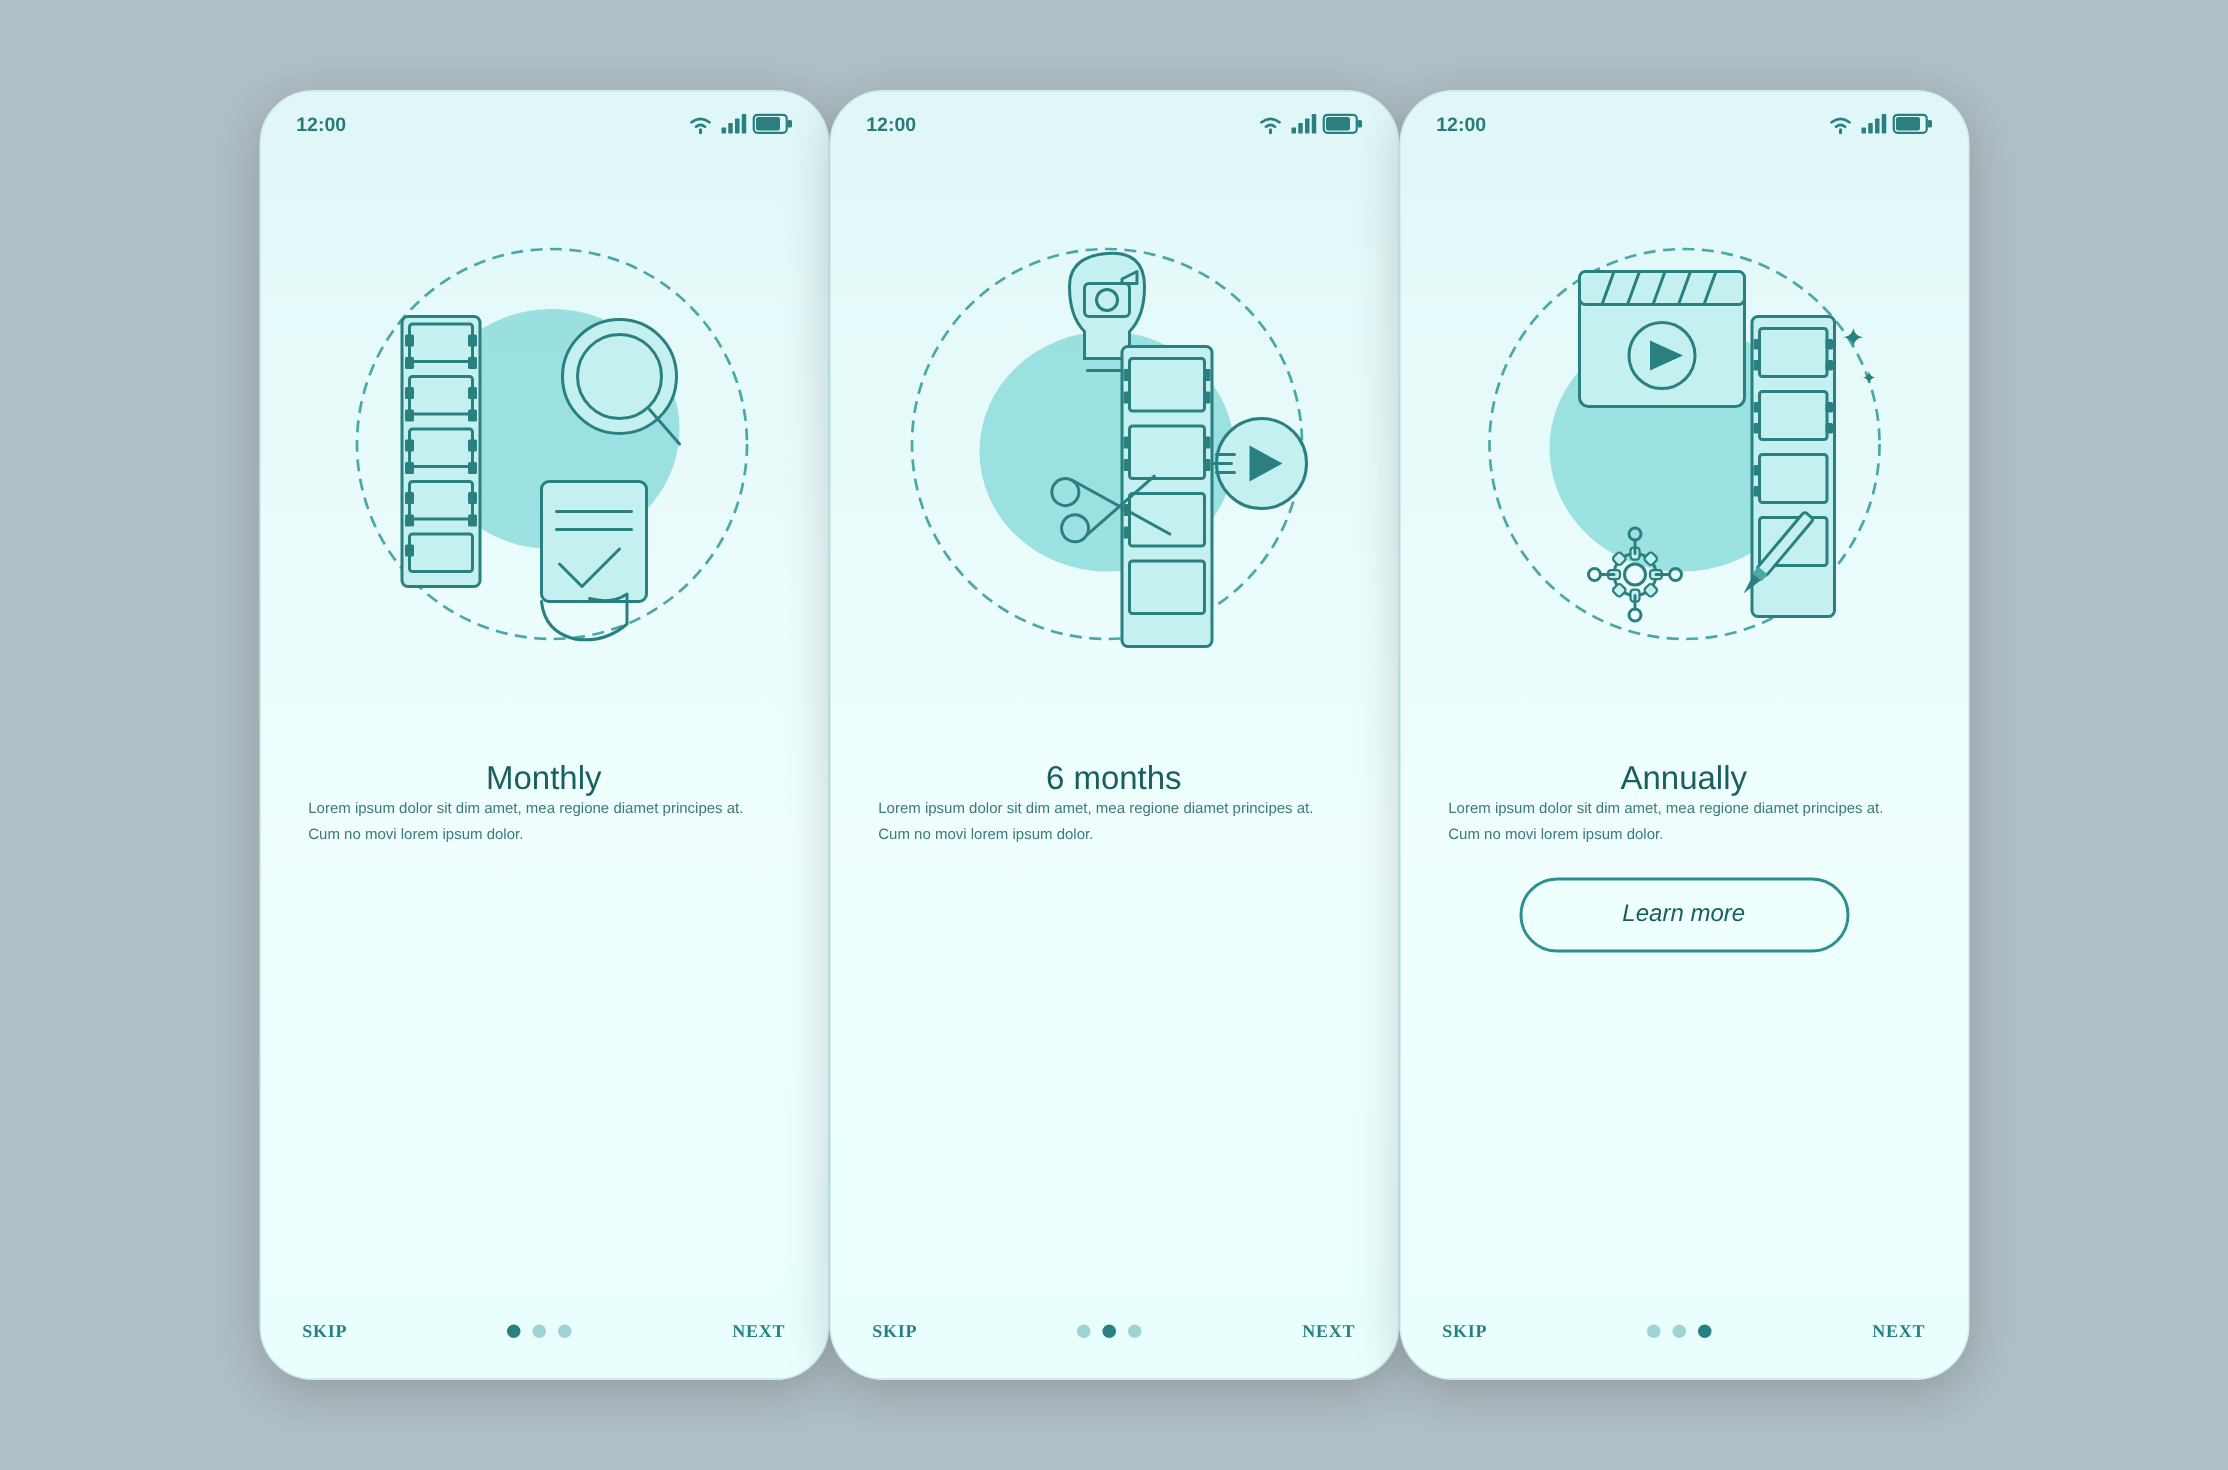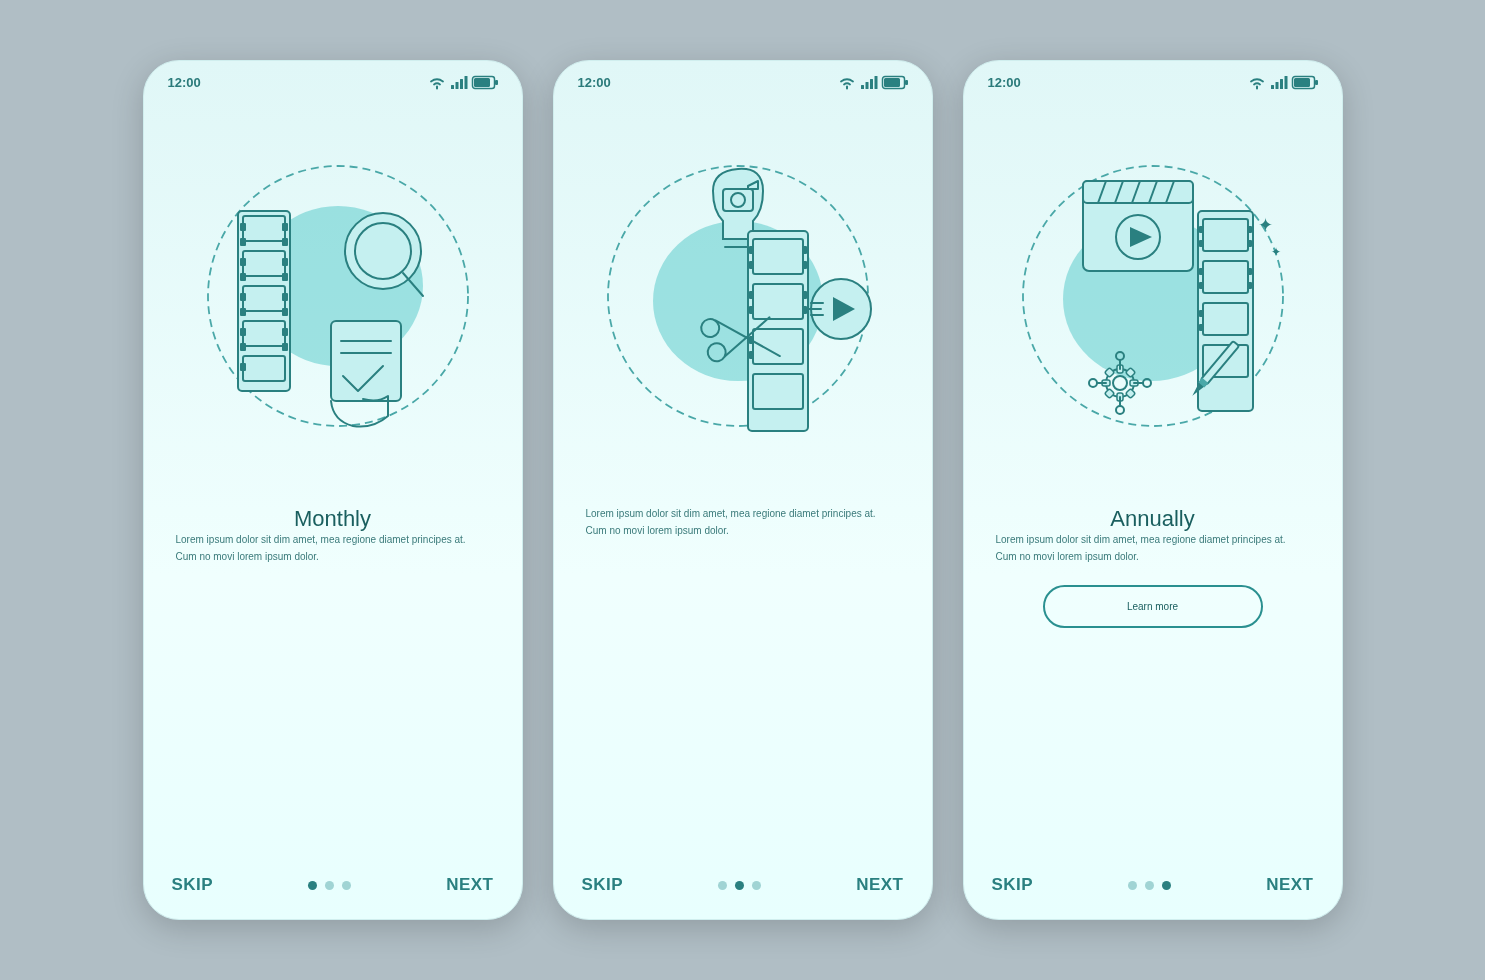--- a/index.html
+++ b/index.html
@@ -9,21 +9,20 @@
       height: 980px;
       background: #b0bec5;
       display: flex;
       align-items: center;
       justify-content: center;
       font-family: 'Segoe UI', Arial, sans-serif;
     }
 
     .container {
       display: flex;
-      gap: 30px;
       align-items: center;
       justify-content: center;
     }
 
     .phone-card {
       width: 380px;
       height: 860px;
       background: linear-gradient(180deg, #e0f7f7 0%, #f0fffe 60%, #e8fffe 100%);
       border-radius: 36px;
       box-shadow: 0 8px 32px rgba(0,0,0,0.18);
@@ -91,41 +90,43 @@
 
     .learn-more-btn {
       display: block;
       margin: 20px auto 16px auto;
       width: 220px;
       padding: 14px 0;
       border: 2px solid #2a9090;
       border-radius: 30px;
       background: transparent;
       color: #1a5f5f;
-      font-size: 10px;
+      font-size: 16px;
       text-align: center;
       cursor: pointer;
+      font-style: italic;
     }
 
     
     .nav-bar {
       width: 100%;
       padding: 18px 28px 24px 28px;
       display: flex;
       justify-content: space-between;
       align-items: center;
       margin-top: auto;
     }
 
     .nav-label {
-      font-size: 17px;
+      font-size: 12px;
       font-weight: 700;
       color: #2a8080;
       letter-spacing: 0.5px;
       cursor: pointer;
+      font-family: Liberation Serif, serif;
     }
 
     .dots {
       display: flex;
       gap: 8px;
       align-items: center;
     }
 
     .dot {
       width: 9px;
@@ -324,20 +325,21 @@
         <circle cx="248" cy="178" r="30" class="icon-fill-light"></circle>
         <polygon points="240,166 240,190 262,178" fill="#2a8080"></polygon>
 
         <line x1="218" y1="172" x2="230" y2="172" class="icon-stroke"></line>
         <line x1="215" y1="178" x2="228" y2="178" class="icon-stroke"></line>
         <line x1="218" y1="184" x2="230" y2="184" class="icon-stroke"></line>
       </svg>
     </div>
 
     <div class="card-content">
+      <div class="card-title">6 months</div>
       <div class="card-desc">Lorem ipsum dolor sit dim amet, mea regione diamet principes at. Cum no movi lorem ipsum dolor.</div>
     </div>
 
     <div class="nav-bar">
       <span class="nav-label">SKIP</span>
       <div class="dots">
         <div class="dot"></div>
         <div class="dot active"></div>
         <div class="dot"></div>
       </div>

